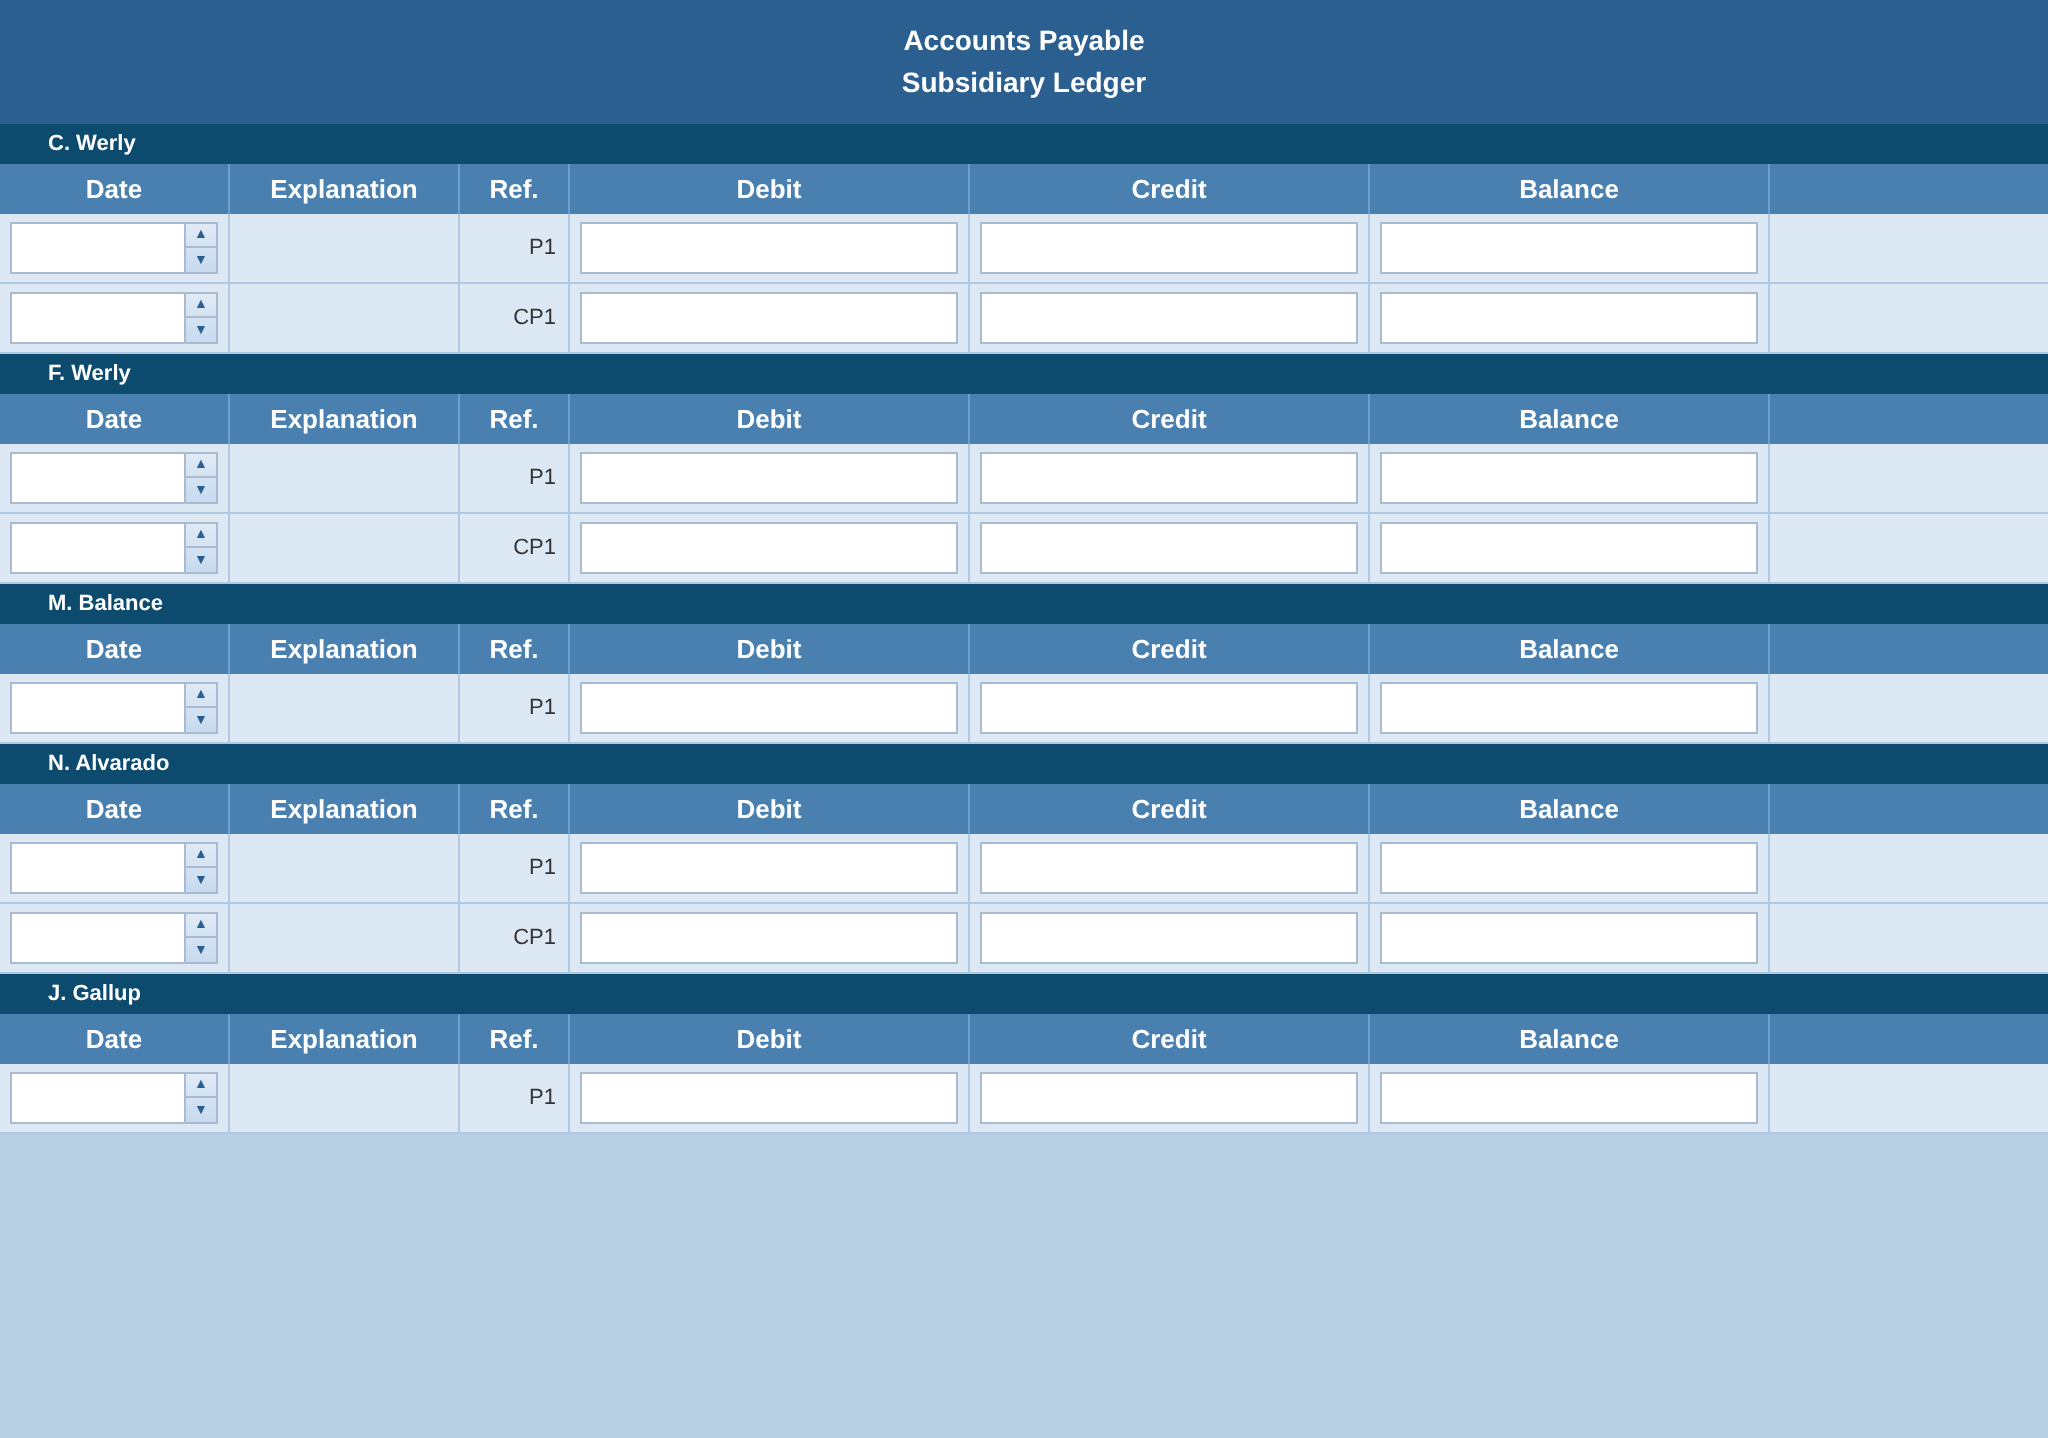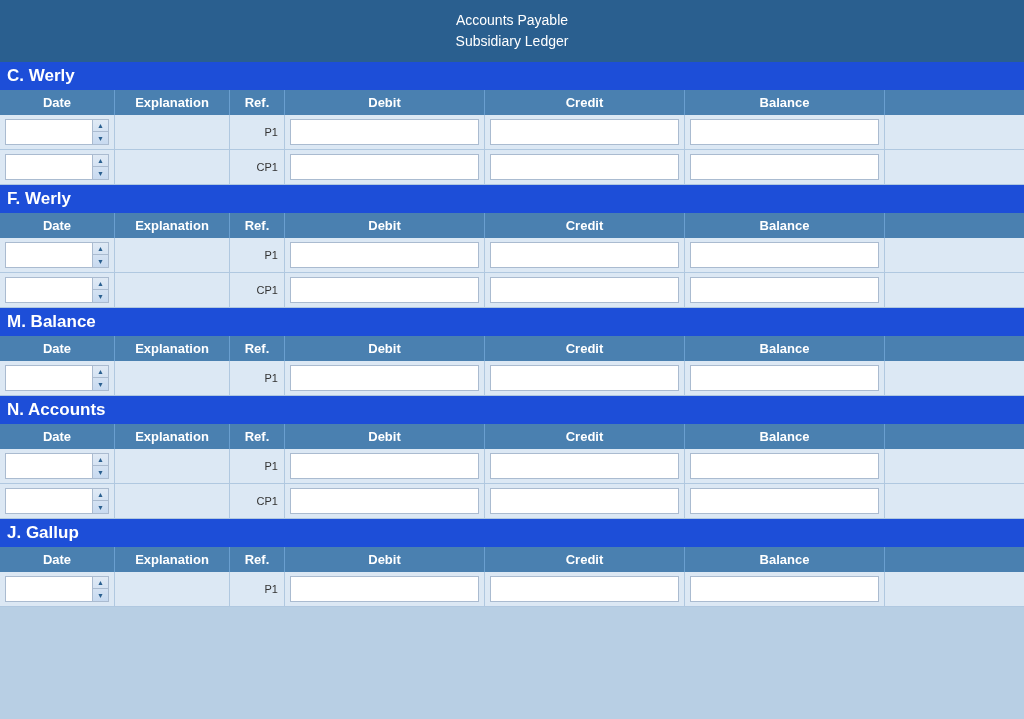--- a/index.html
+++ b/index.html
@@ -7,31 +7,31 @@
       font-family: Arial, sans-serif;
       background: #b8cfe4;
       font-size: 13px;
     }
 
     .page-title {
       background: #2a5f8f;
       color: white;
       text-align: center;
       padding: 10px 0;
-      font-weight: normal;
+      font-weight: bold;
       font-size: 14px;
       line-height: 1.5;
     }
 
     .vendor-name {
-      background: #1d4ed8;
+      background: #0c4a6e;
       color: white;
       font-weight: bold;
-      padding: 4px 7px;
-      font-size: 17px;
+      padding: 4px 24px;
+      font-size: 11px;
     }
 
     .header-row {
       display: grid;
       grid-template-columns: 115px 115px 55px 200px 200px 200px;
       background: #4a80b0;
       color: white;
       font-weight: bold;
     }
 
@@ -270,21 +270,21 @@
         </div>
         <div class="col">
           <input type="text" style="">
         </div>
         <div class="col">
           <input type="text" style="">
         </div>
       </div>
     </div>
     <div class="section">
-      <div class="vendor-name">N. Accounts</div>
+      <div class="vendor-name">N. Alvarado</div>
       <div class="header-row">
         <div class="col">Date</div>
         <div class="col">Explanation</div>
         <div class="col">Ref.</div>
         <div class="col">Debit</div>
         <div class="col">Credit</div>
         <div class="col">Balance</div>
       </div>
       <div class="data-row">
         <div class="col">

